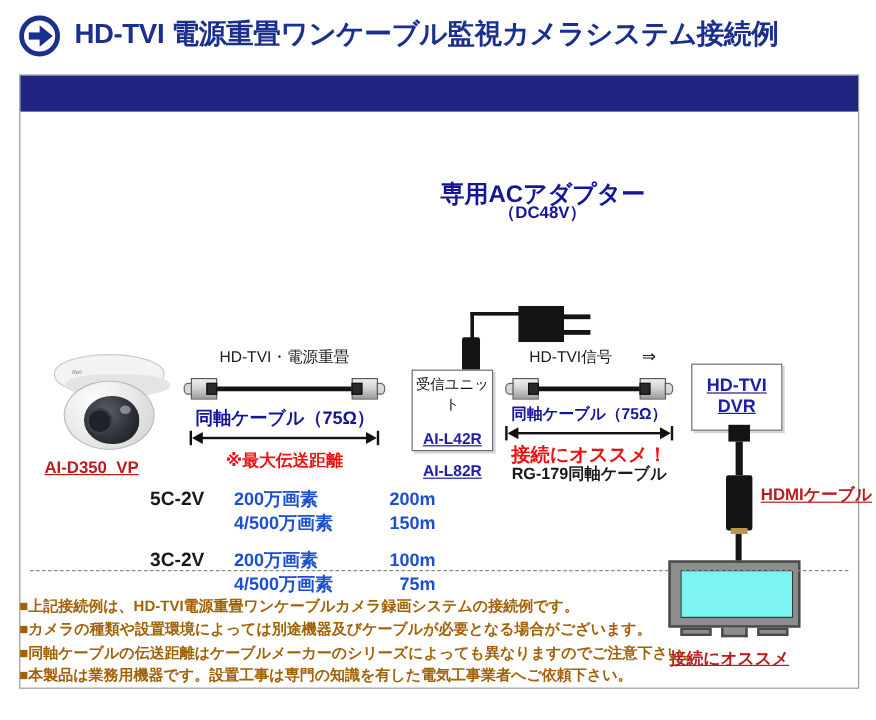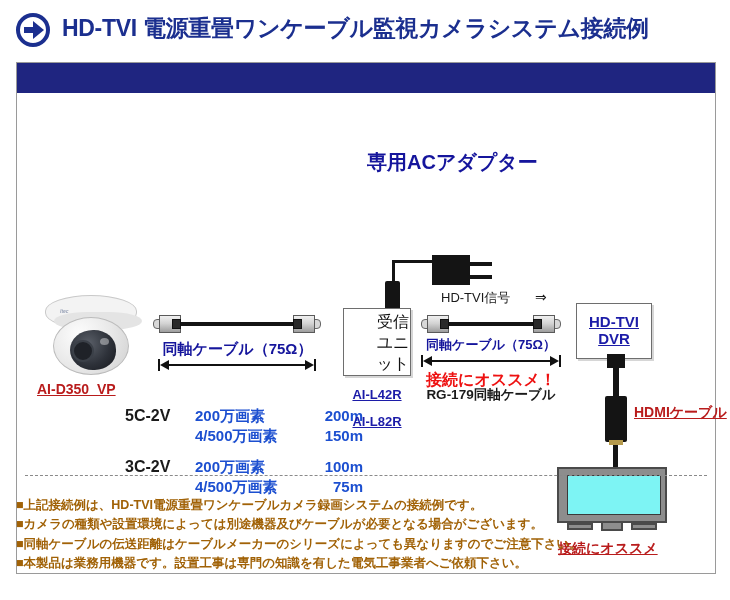--- a/index.html
+++ b/index.html
@@ -148,21 +148,21 @@
   .dim .ah.r { right: 2px; border-left: 9px solid #111; }
 
   
   #receiver-box {
     position: absolute; left: 326px; top: 245px;
     width: 68px; height: 68px;
     border: 1px solid #6e6e6e; background: #ffffff;
     box-shadow: 2px 2px 0 rgba(0,0,0,0.16);
     padding-top: 3px;
   }
-  #receiver-box .t { font-size: 16px; text-align: center; color: #111; margin-left: 32px; }
+  #receiver-box .t { font-size: 12px; text-align: center; color: #111; }
   #receiver-box .m {
     font-size: 13px; text-align: center; font-weight: bold;
     color: #1c1ca8; text-decoration: underline; margin-top: 12px;
   }
 
   
   #dvr-box {
     position: absolute; left: 559px; top: 240px;
     width: 76px; height: 56px;
     border: 1px solid #6e6e6e; background: #ffffff;
@@ -289,20 +289,21 @@
     </div>
     <div id="cam-dome">
       <div id="cam-lens">
         <div id="cam-lens-barrel"></div>
         <div id="cam-lens-glint"></div>
       </div>
     </div>
   </div>
   <div id="camera-model" class="lbl link">AI-D350_VP</div>
 
+  <div class="lbl black ctr" style="left:150px; top:228px; width:140px; font-size:13px;">HD-TVI・電源重畳</div>
 
   <div class="coax" style="left:136px; top:250px; width:168px;">
     <div class="wire"></div>
     <div class="bnc" style="left:0;">
       <div class="tip"></div>
       <div class="body"></div>
       <div class="neck"></div>
     </div>
     <div class="bnc right" style="right:0;">
       <div class="tip"></div>
@@ -314,20 +315,21 @@
   <div class="lbl navy ctr" style="left:128px; top:277px; width:185px; font-size:15px; font-weight:bold;">同軸ケーブル（75Ω）</div>
 
   <div class="dim" style="left:141px; top:296px; width:158px;">
     <div class="cap l"></div>
     <div class="cap r"></div>
     <div class="line"></div>
     <div class="ah l"></div>
     <div class="ah r"></div>
   </div>
 
+  <div class="lbl red ctr" style="left:141px; top:312px; width:158px; font-size:14px;">※最大伝送距離</div>
 
   <div id="spec-table">
     <div class="spec-group">
       <div class="spec-row">
         <div class="spec-cable">5C-2V</div>
         <div class="spec-pix">200万画素</div>
         <div class="spec-dist">200m</div>
       </div>
       <div class="spec-row sub">
         <div class="spec-cable">&nbsp;</div>
@@ -343,20 +345,21 @@
       </div>
       <div class="spec-row sub">
         <div class="spec-cable">&nbsp;</div>
         <div class="spec-pix">4/500万画素</div>
         <div class="spec-dist">75m</div>
       </div>
     </div>
   </div>
 
   <div class="lbl navy ctr" style="left:350px; top:88px; width:170px; font-size:20px; font-weight:bold;">専用ACアダプター</div>
+  <div class="lbl navy ctr" style="left:350px; top:106px; width:170px; font-size:14px; font-weight:bold;">（DC48V）</div>
 
   <div id="ac-body"></div>
   <div class="ac-prong" style="left:453px; top:199px;"></div>
   <div class="ac-prong" style="left:453px; top:212px;"></div>
   <div id="ac-cord-h"></div>
   <div id="ac-cord-v"></div>
   <div id="ac-plug"></div>
 
   <div id="receiver-box">
     <div class="t">受信ユニット</div>

